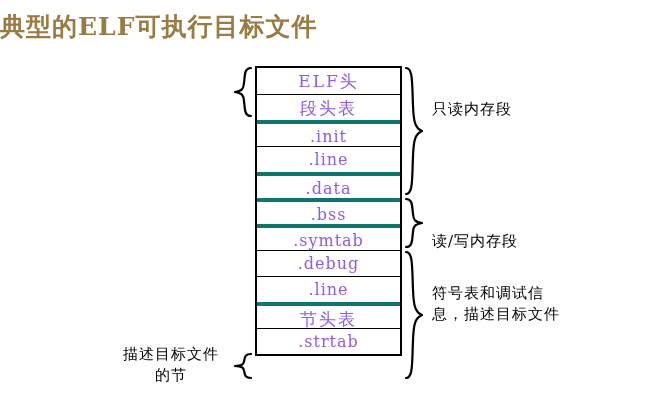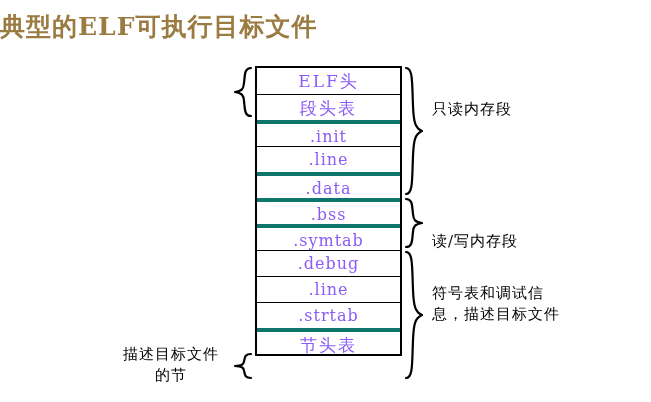--- a/index.html
+++ b/index.html
@@ -93,22 +93,22 @@
 <div class="elf-table">
   <div class="row cjk first">ELF头</div>
   <div class="row cjk">段头表</div>
   <div class="row thick">.init</div>
   <div class="row">.line</div>
   <div class="row thick">.data</div>
   <div class="row thick">.bss</div>
   <div class="row thick">.symtab</div>
   <div class="row">.debug</div>
   <div class="row">.line</div>
+  <div class="row cjk thick">节头表</div>
   <div class="row">.strtab</div>
-  <div class="row cjk thick">节头表</div>
 </div>
 
 <div class="brace" style="left:232px;top:66px;width:20px;height:52px;">
   <svg width="20" height="52" viewBox="0 0 20 52">
     <path d="M19,2 C12,2 13,10 12,17 C11.5,23 10,25 3,26 C10,27 11.5,29 12,35 C13,42 12,50 19,50" fill="none" stroke="#000" stroke-width="2.2" stroke-linecap="round" stroke-linejoin="round"></path>
   </svg>
 </div>
 
 <div class="brace" style="left:232px;top:352px;width:20px;height:28px;">
   <svg width="20" height="28" viewBox="0 0 20 28">

